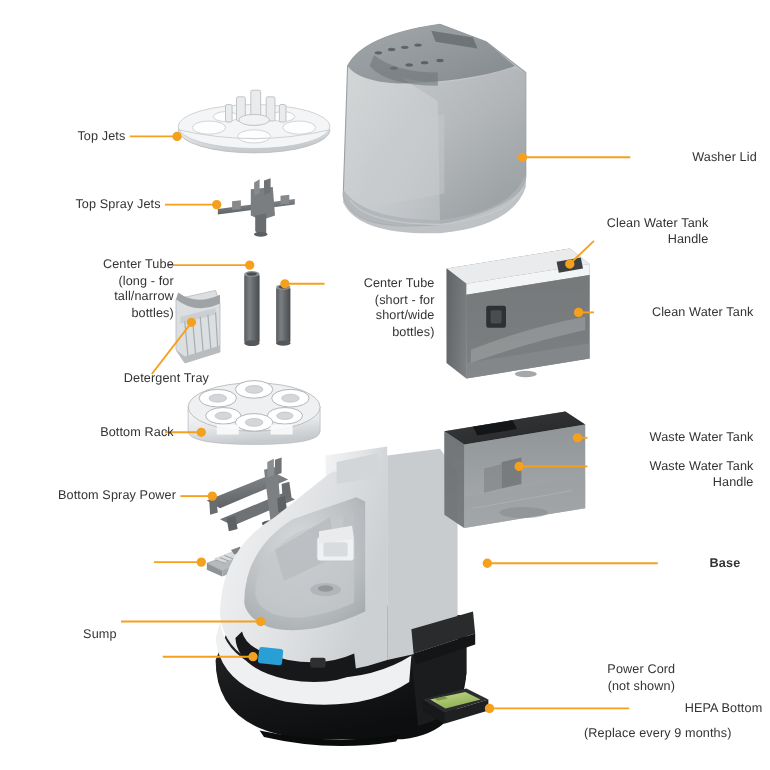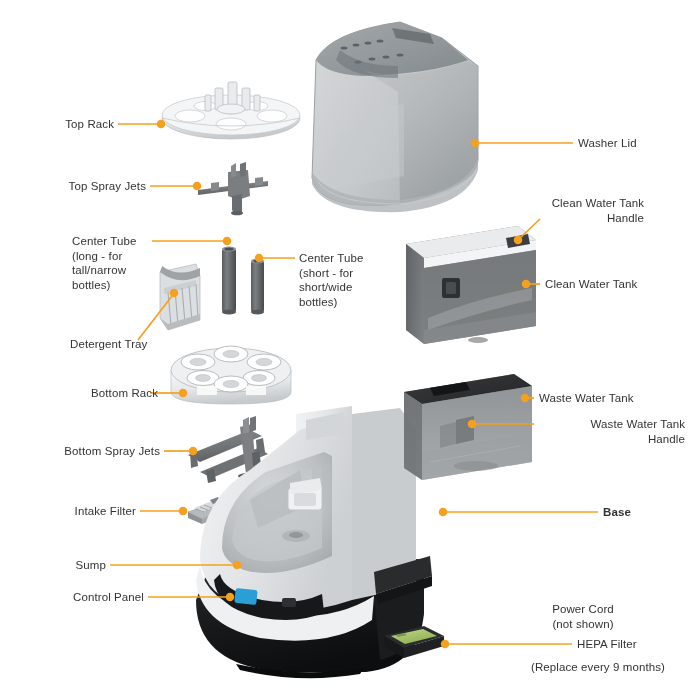--- a/index.html
+++ b/index.html
@@ -15,21 +15,21 @@
   .lbl{
     position:absolute;
     color:#333333;
     font-size:11.5px;
     line-height:14.5px;
     white-space:pre-line;
     letter-spacing:.1px;
   }
   .lbl.r{text-align:right;}
   .lbl.c{text-align:center;}
-  .lbl.l{text-align:left;}
+  .lbl.l{text-align:right;}
 </style>
 </head>
 <body>
 
 <div id="stage">
 
   <svg class="layer" viewBox="0 0 700 700">
     <defs>
       <linearGradient id="lidG" x1="0" y1="0" x2="0.35" y2="1">
         <stop offset="0" stop-color="#b9bcbe" stop-opacity="0.93"></stop>
@@ -360,60 +360,58 @@
         <circle cx="472" cy="424" r="3.4"></circle>
 
       <line x1="598" y1="512" x2="446" y2="512"></line>
         <circle cx="443" cy="512" r="3.4"></circle>
 
       <line x1="572" y1="644" x2="448" y2="644"></line>
         <circle cx="445" cy="644" r="3.4"></circle>
     </g>
   </svg>
 
-  <div class="lbl r" style="left:0px;top:117px;width:114px;">Top Rack</div>
+  <div class="lbl r" style="left:0px;top:117px;width:114px;">Top Jets</div>
 
   <div class="lbl r" style="left:0px;top:179px;width:146px;">Top Spray Jets</div>
 
   <div class="lbl l" style="left:72px;top:234px;width:86px;">Center Tube
 (long - for
 tall/narrow
 bottles)</div>
 
   <div class="lbl l" style="left:299px;top:251px;width:96px;">Center Tube
 (short - for
 short/wide
 bottles)</div>
 
   <div class="lbl l" style="left:70px;top:337px;width:120px;">Detergent Tray</div>
 
   <div class="lbl r" style="left:0px;top:386px;width:146px;padding-left:12px;">Bottom Rack</div>
 
-  <div class="lbl r" style="left:0px;top:444px;width:160px;">Bottom Spray Jets</div>
-
-  <div class="lbl r" style="left:0px;top:504px;width:136px;">Intake Filter</div>
-
-  <div class="lbl r" style="left:0px;top:558px;width:106px;">Sump</div>
-
-  <div class="lbl r" style="left:0px;top:590px;width:144px;">Control Panel</div>
+  <div class="lbl r" style="left:0px;top:444px;width:160px;">Bottom Spray Power</div>
+
+
+  <div class="lbl r" style="left:0px;top:570px;width:106px;">Sump</div>
+
 
   <div class="lbl l" style="left:578px;top:136px;width:110px;">Washer Lid</div>
 
   <div class="lbl r" style="left:520px;top:196px;width:124px;">Clean Water Tank
 Handle</div>
 
   <div class="lbl l" style="left:545px;top:277px;width:140px;">Clean Water Tank</div>
 
   <div class="lbl l" style="left:539px;top:391px;width:146px;">Waste Water Tank</div>
 
   <div class="lbl r" style="left:539px;top:417px;width:146px;">Waste Water Tank
 Handle</div>
 
   <div class="lbl l" style="left:603px;top:505px;width:70px;font-weight:bold;">Base</div>
 
   <div class="lbl r" style="left:520px;top:602px;width:126px;text-align:center;">Power Cord
 (not shown)</div>
 
-  <div class="lbl l" style="left:577px;top:637px;width:116px;">HEPA Filter</div>
+  <div class="lbl l" style="left:577px;top:637px;width:116px;">HEPA Bottom</div>
 
   <div class="lbl c" style="left:500px;top:660px;width:196px;">(Replace every 9 months)</div>
 
 </div>
 
 </body></html>

